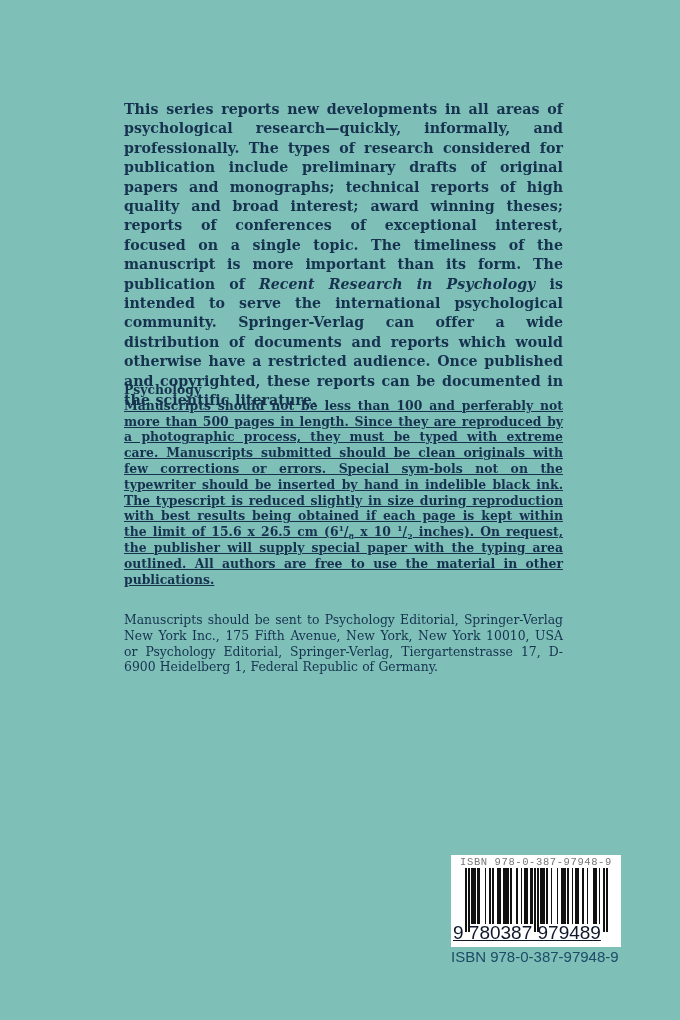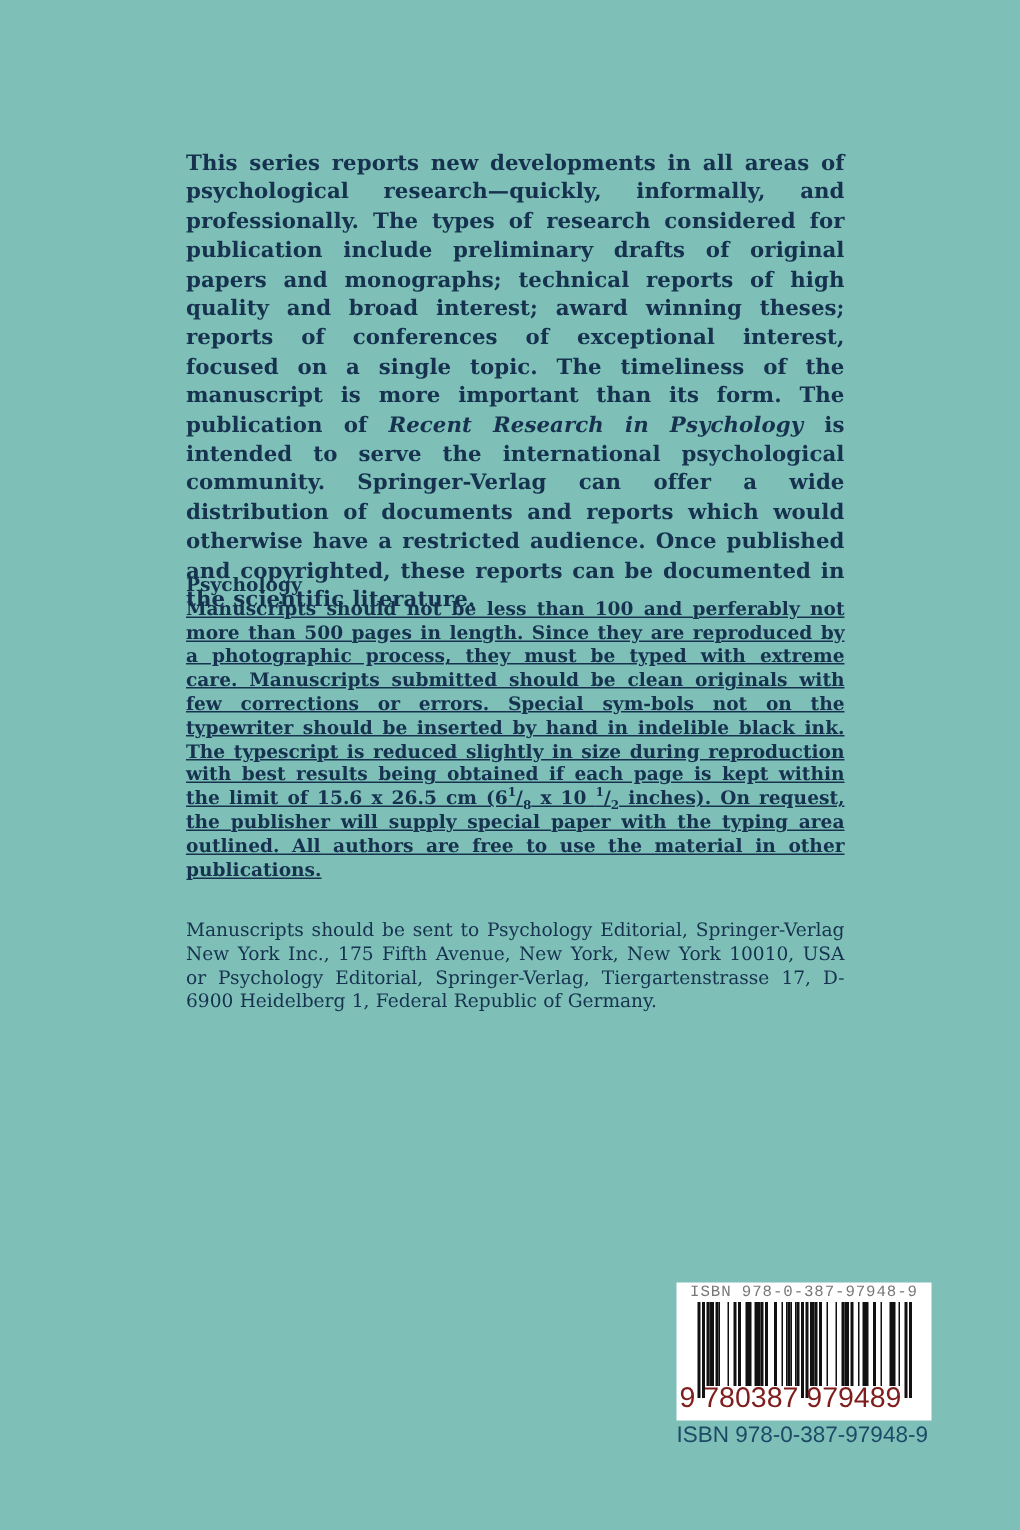--- a/index.html
+++ b/index.html
@@ -96,22 +96,23 @@
   .bar.w { background: transparent; }
   .bar.guard { height: 64px; }
   .barcode-digits {
     position: absolute;
     left: 2px;
     top: 67px;
     width: 168px;
     font-family: "Liberation Sans", "DejaVu Sans", sans-serif;
     font-size: 19px;
     line-height: 22px;
-    color: #7f1d1d;
+    color: #0f172a;
     white-space: pre;
+    text-decoration: underline;
   }
   .isbn-below {
     position: absolute;
     left: 451px;
     top: 948px;
     width: 174px;
     font-family: "Liberation Sans", "DejaVu Sans", sans-serif;
     font-size: 15px;
     line-height: 18px;
     color: #1d4a66;

